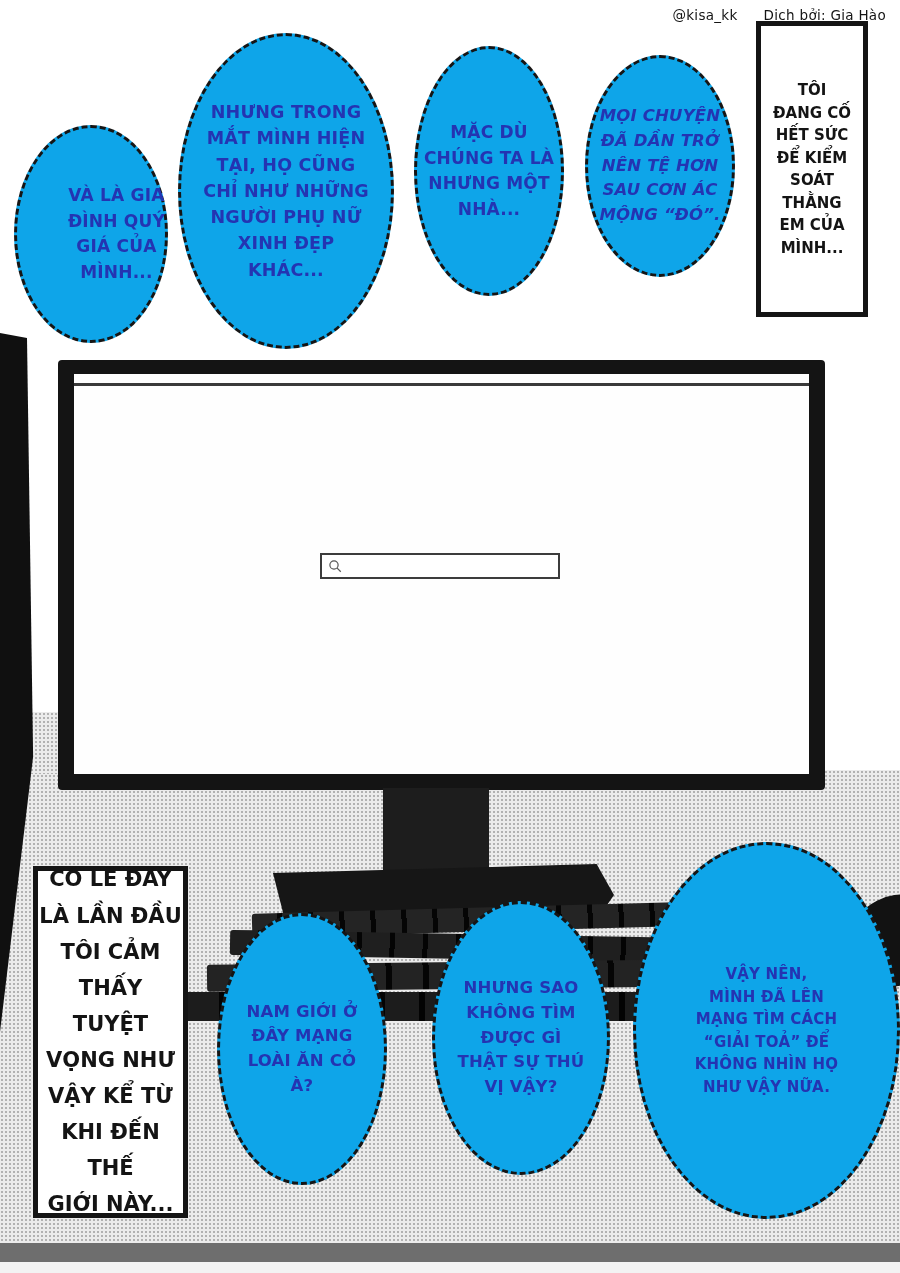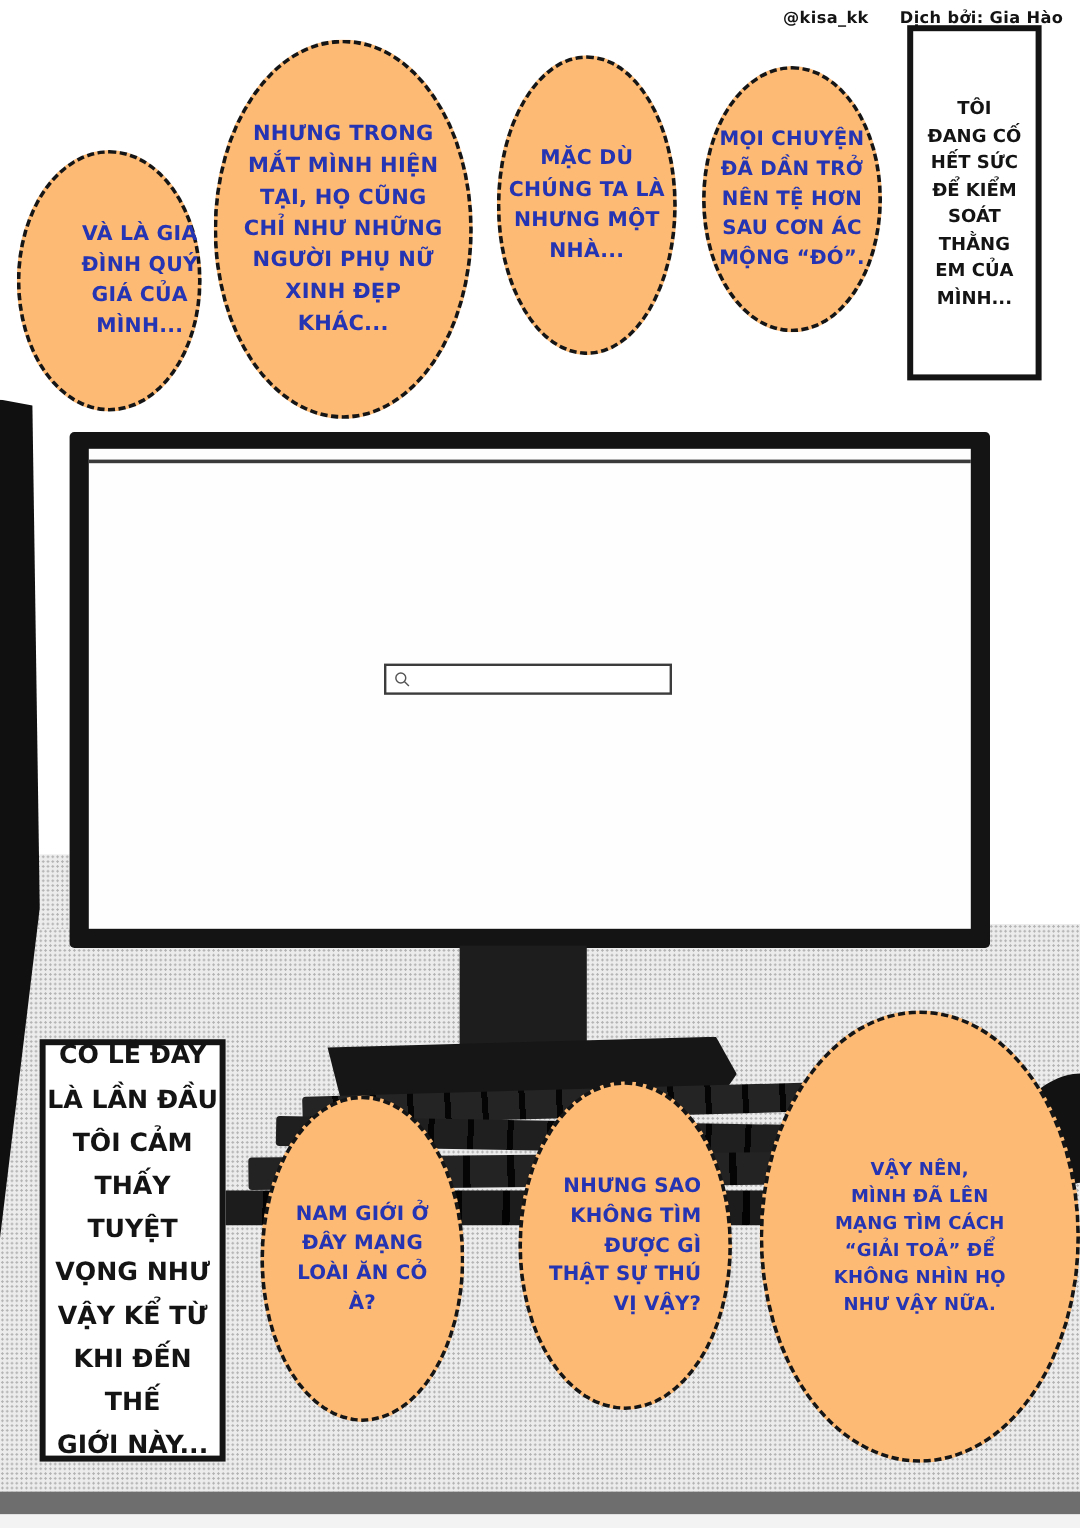--- a/index.html
+++ b/index.html
@@ -5,26 +5,26 @@
   html,body{margin:0;padding:0;}
   body{
     width:900px;height:1273px;position:relative;overflow:hidden;
     background:#ffffff;
     font-family:"DejaVu Sans","Liberation Sans",sans-serif;
   }
   .abs{position:absolute;}
   
   .credit{
     top:7px;right:14px;display:flex;gap:26px;
-    font-size:13.5px;font-weight:bold;color:#141414;letter-spacing:.3px;
+    font-size:13.5px;font-weight:normal;color:#141414;letter-spacing:.3px;
     z-index:6;
   }
   
   .bubble{
-    border:3.5px dashed #151515;border-radius:50%;background:#fdba74;
+    border:3.5px dashed #151515;border-radius:50%;background:#0ea5e9;
     display:flex;align-items:center;justify-content:center;text-align:center;
     color:#2434b2;font-weight:bold;white-space:pre-line;line-height:1.5;
     letter-spacing:.2px;z-index:5;box-sizing:border-box;
   }
   
   .cbox{
     border:5px solid #141414;background:#ffffff;box-sizing:border-box;
     display:flex;align-items:center;justify-content:center;text-align:center;
     color:#141414;font-weight:bold;white-space:pre-line;z-index:4;
   }
@@ -84,23 +84,23 @@
   .kr4{height:29px;margin:3px 0 0;
        background:repeating-linear-gradient(91deg,#1c1c1c 0 34px,#030303 34px 40px);}
   .mouse{
     left:845px;top:897px;width:100px;height:88px;background:#121212;z-index:3;
     border-radius:52% 48% 50% 50%;transform:rotate(-28deg);
   }
   
   .b-family{left:14px;top:125px;width:154px;height:218px;font-size:17px;justify-content:flex-end;}
   .b-eyes{left:178px;top:33px;width:216px;height:316px;font-size:17.5px;}
   .b-samefam{left:414px;top:46px;width:150px;height:250px;font-size:17px;}
-  .b-nightmare{left:585px;top:55px;width:150px;height:222px;font-size:16.5px;}
+  .b-nightmare{left:585px;top:55px;width:150px;height:222px;font-size:16.5px;font-style:italic;}
   .b-herbivore{left:217px;top:913px;width:170px;height:272px;font-size:16.5px;}
-  .b-nothing{left:432px;top:901px;width:178px;height:274px;font-size:16.5px;text-align:right;}
+  .b-nothing{left:432px;top:901px;width:178px;height:274px;font-size:16.5px;}
   .b-relief{left:633px;top:842px;width:267px;height:377px;font-size:15px;}
   
   .c-control{left:756px;top:21px;width:112px;height:296px;font-size:15px;line-height:1.5;}
   .c-despair{left:33px;top:866px;width:155px;height:352px;font-size:21px;line-height:1.72;}
 </style>
 </head>
 <body>
 
 <div class="abs credit">
   <span>@kisa_kk</span>

